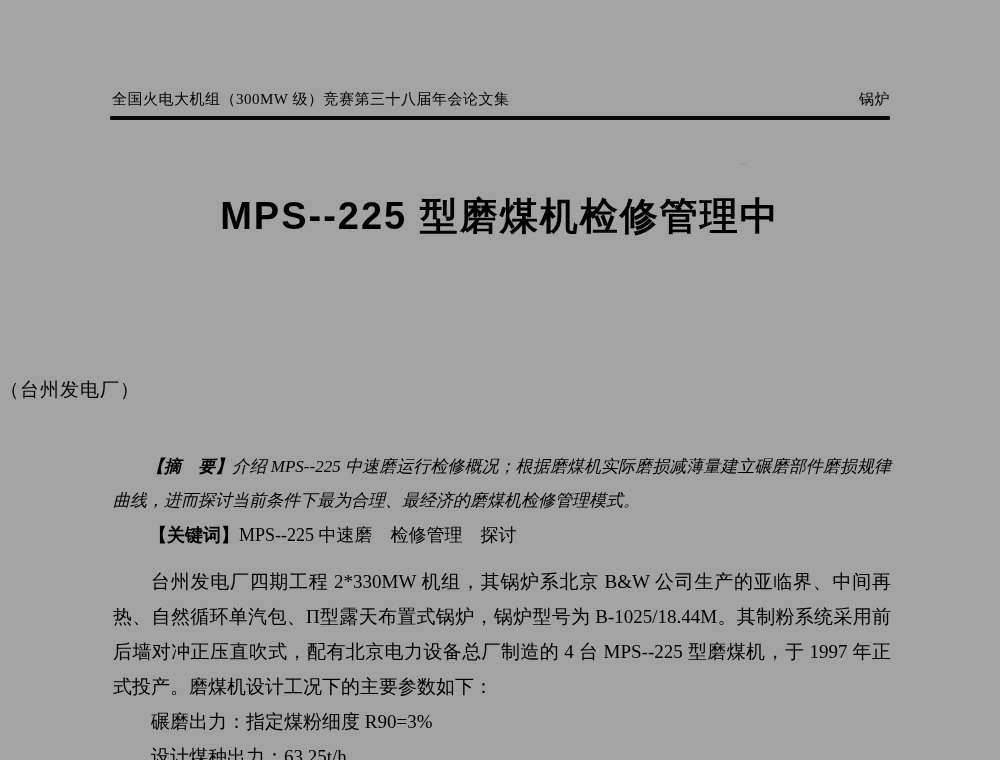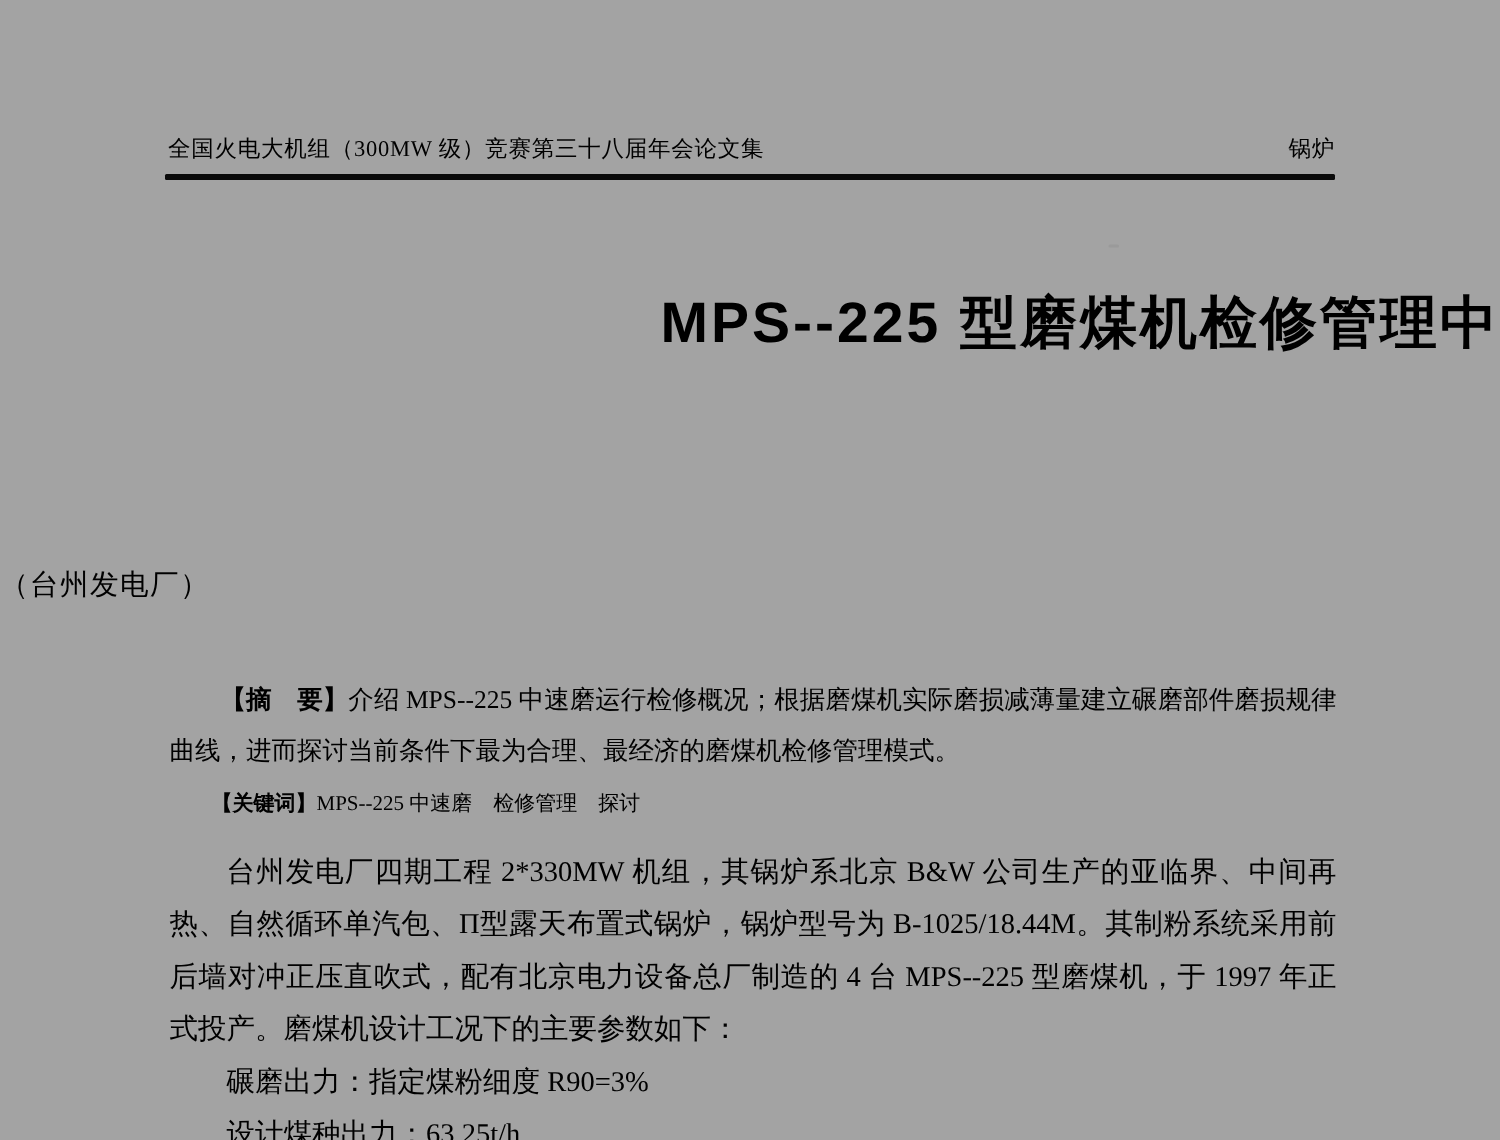--- a/index.html
+++ b/index.html
@@ -47,21 +47,21 @@
     background: #9a9a9a;
     border-radius: 1px;
   }
   
   .title {
     position: absolute;
     top: 186px;
     left: 0;
     width: 100%;
     margin: 0;
-    text-align: right;
+    text-align: center;
     font-family: "Liberation Sans", "DejaVu Sans", sans-serif;
     font-weight: bold;
     font-size: 38px;
     line-height: 60px;
     letter-spacing: 2px;
   }
   .author {
     position: absolute;
     top: 328px;
     left: 0;
@@ -83,28 +83,29 @@
   .abstract {
     position: absolute;
     top: 450px;
     left: 113px;
     width: 778px;
     margin: 0;
     font-size: 17px;
     line-height: 34px;
     text-align: justify;
     text-indent: 2em;
+    font-style: italic;
   }
   .keywords {
     position: absolute;
     top: 518px;
     left: 113px;
     width: 778px;
     margin: 0;
-    font-size: 14px;
+    font-size: 18px;
     line-height: 34px;
     text-indent: 2em;
     white-space: nowrap;
   }
   .bold-label {
     font-family: "Liberation Sans", "DejaVu Sans", sans-serif;
     font-weight: bold;
   }
   
   .body-block {

